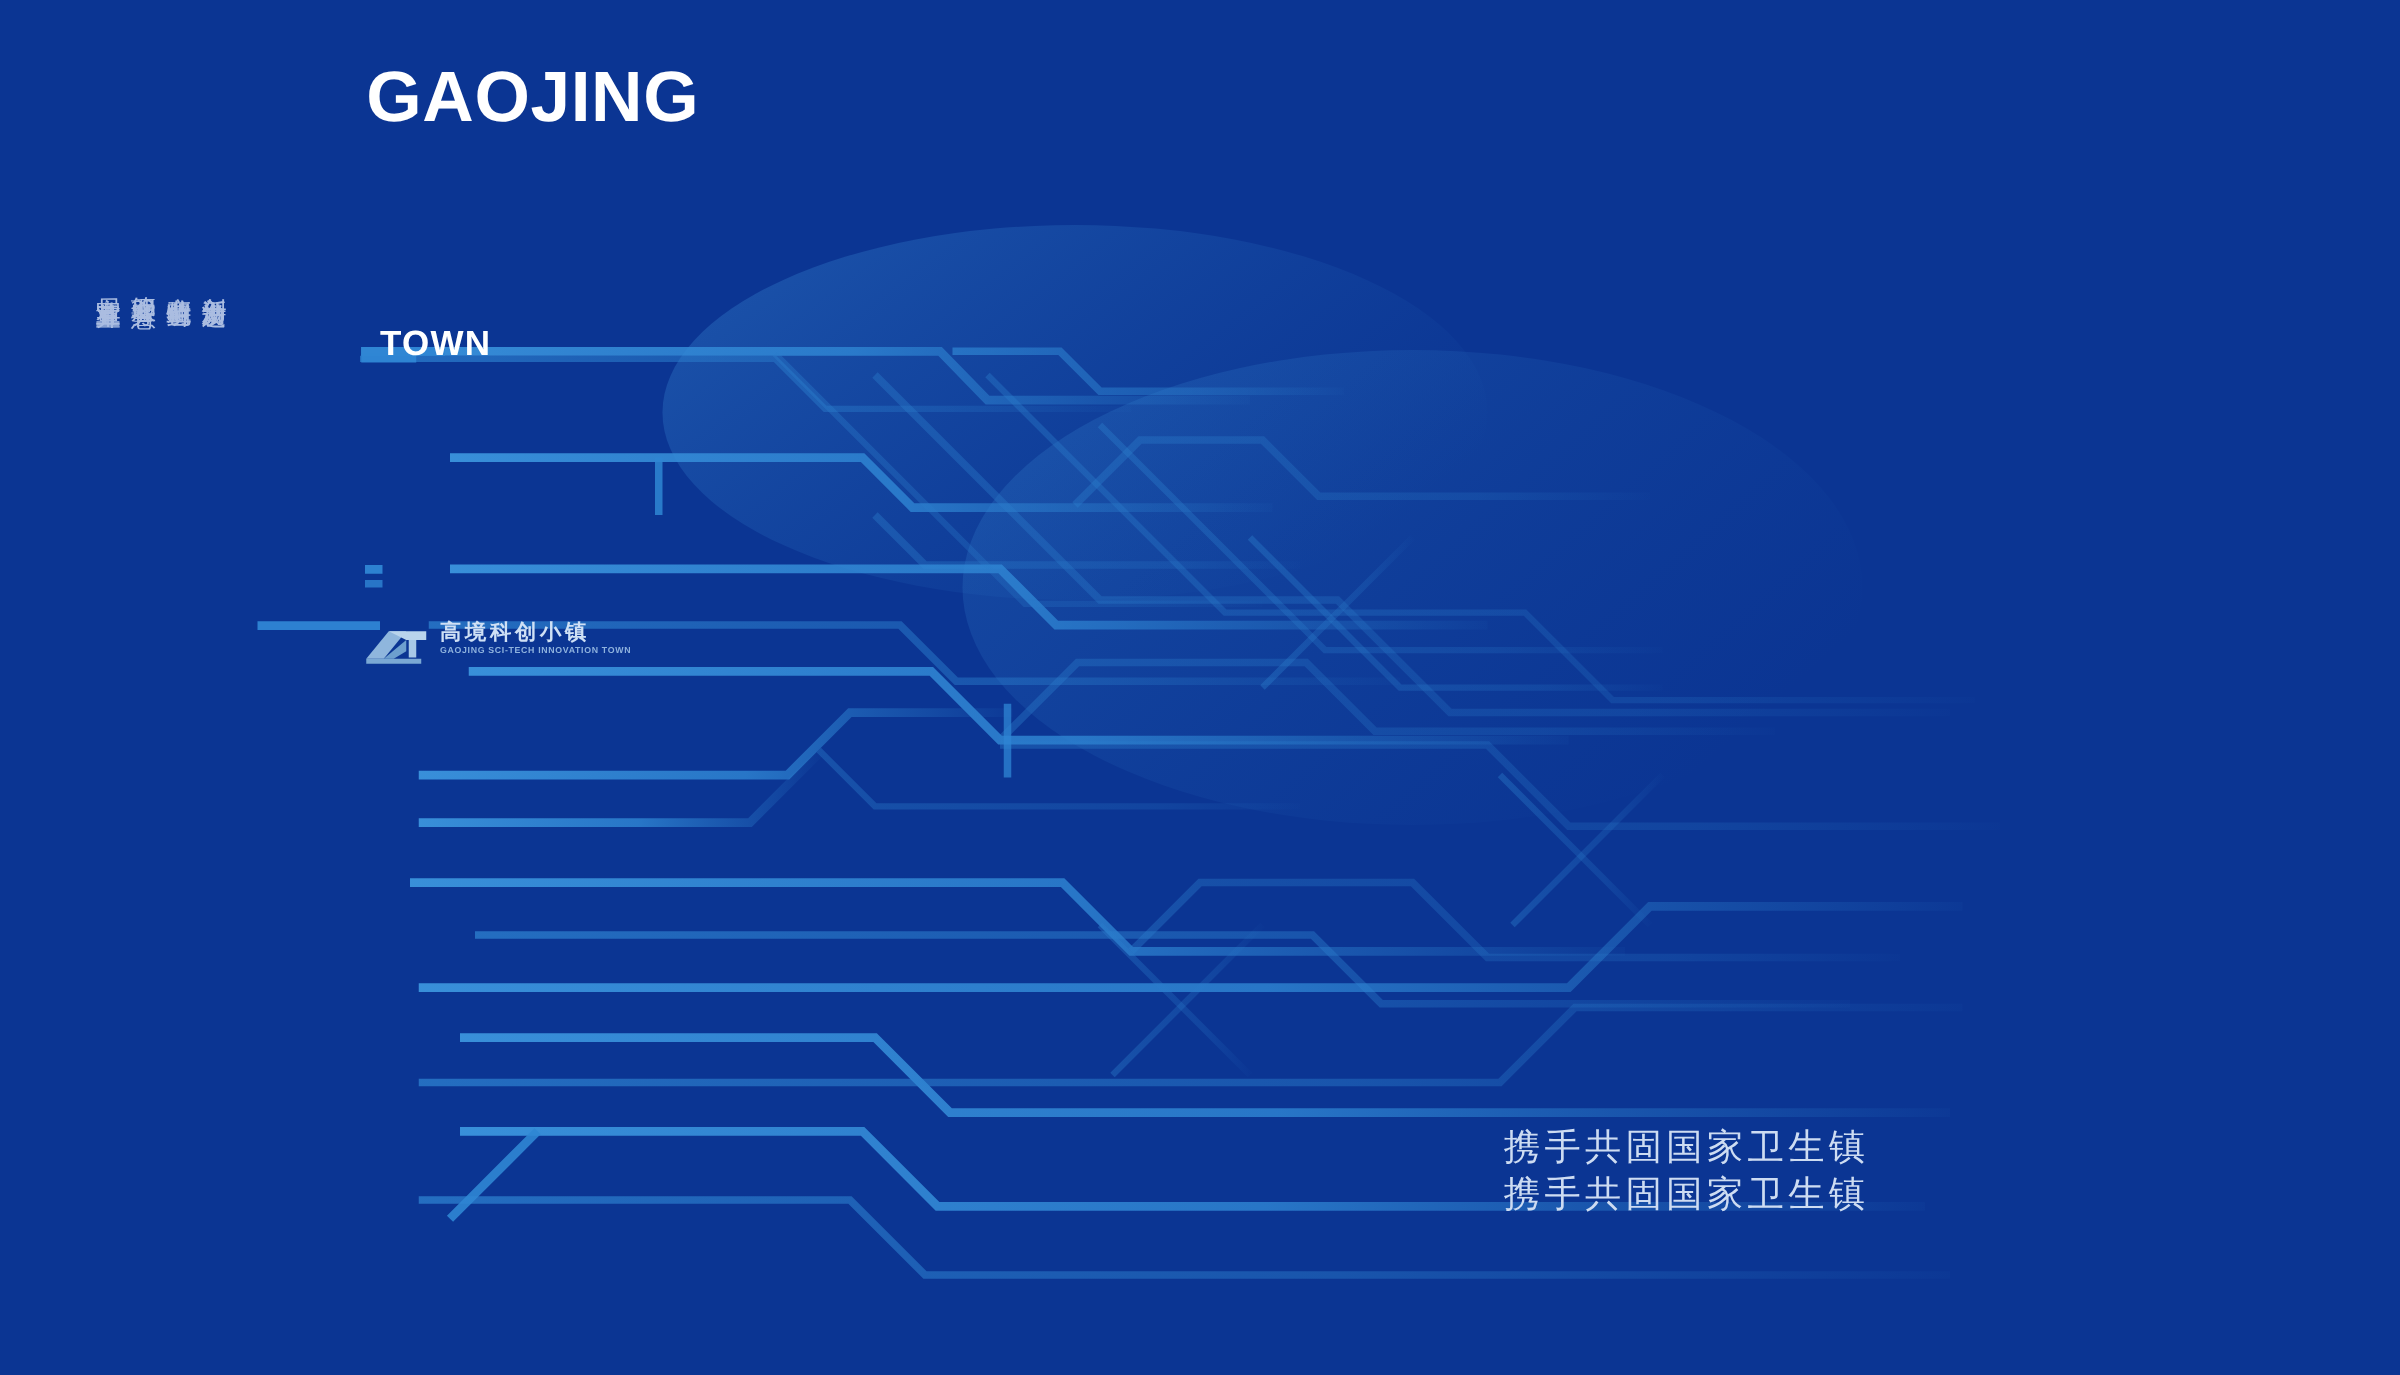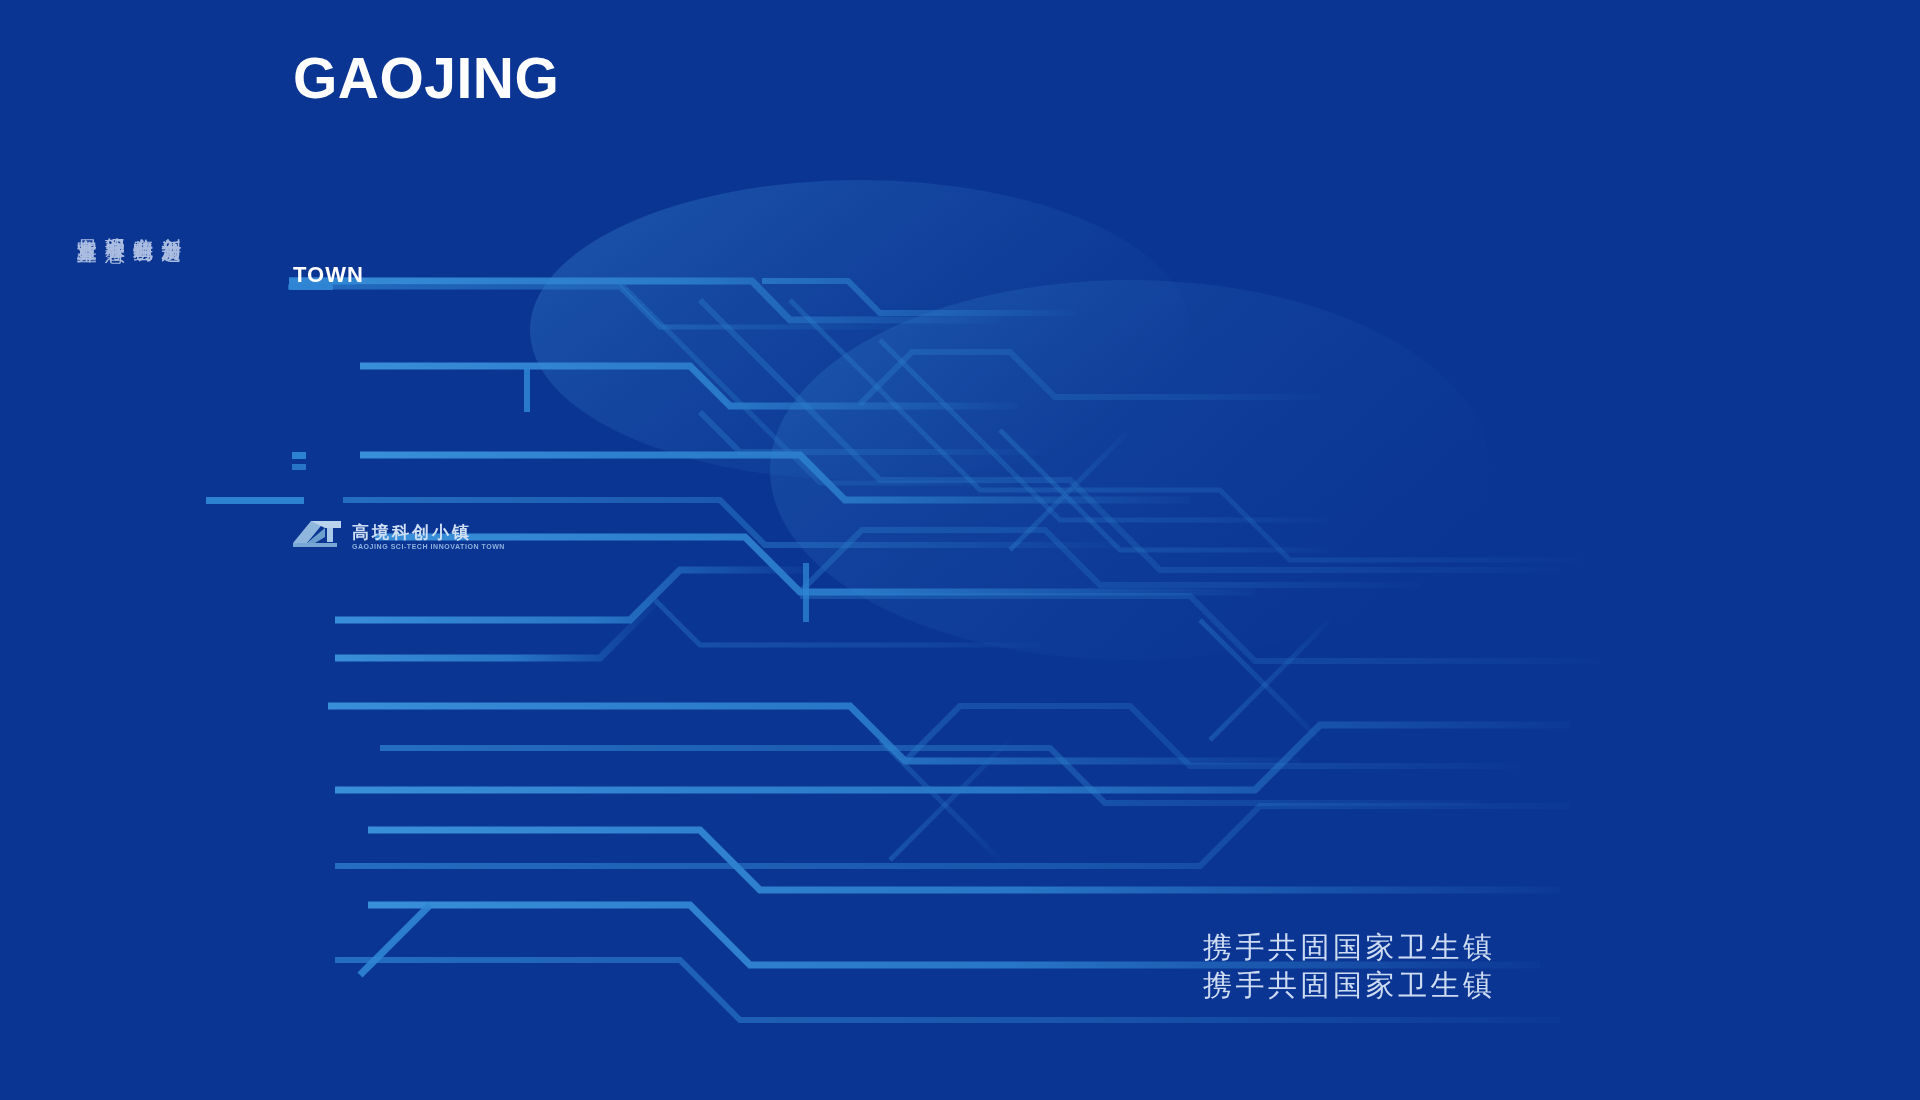--- a/index.html
+++ b/index.html
@@ -67,41 +67,40 @@
     color: #ffffff;
     font-size: 57px;
     line-height: 53px;
     font-weight: 800;
     letter-spacing: 0.5px;
     font-family: "Liberation Sans", "DejaVu Sans", sans-serif;
     text-transform: uppercase;
   }
   #town-word {
     position: absolute;
-    left: 293px;
+    left: 304px;
     top: 258px;
     color: #ffffff;
-    font-size: 22px;
+    font-size: 28px;
     line-height: 33px;
     font-weight: 800;
     letter-spacing: 1px;
     font-family: "Liberation Sans", "DejaVu Sans", sans-serif;
     z-index: 8;
   }
 
   
   #logo-lockup {
     position: absolute;
     left: 291px;
     top: 497px;
     display: flex;
-    align-items: flex-end;
+    align-items: flex-start;
     gap: 9px;
     z-index: 9;
-    margin-top: 16px;
   }
   #logo-mark {
     width: 52px;
     height: 38px;
     display: block;
   }
   #logo-text { display: flex; flex-direction: column; gap: 2px; }
   #logo-cn {
     color: #cfe0f5;
     font-size: 17px;
@@ -118,21 +117,21 @@
     letter-spacing: 0.55px;
     font-weight: 700;
     white-space: nowrap;
     font-family: "Liberation Sans", "DejaVu Sans", sans-serif;
   }
 
   
   #slogan {
     position: absolute;
     left: 1203px;
-    top: 928px;
+    top: 898px;
     z-index: 7;
   }
   .slogan-line {
     display: block;
     color: #cddcf2;
     font-size: 29px;
     line-height: 38px;
     letter-spacing: 3.5px;
     font-weight: 400;
     white-space: nowrap;

